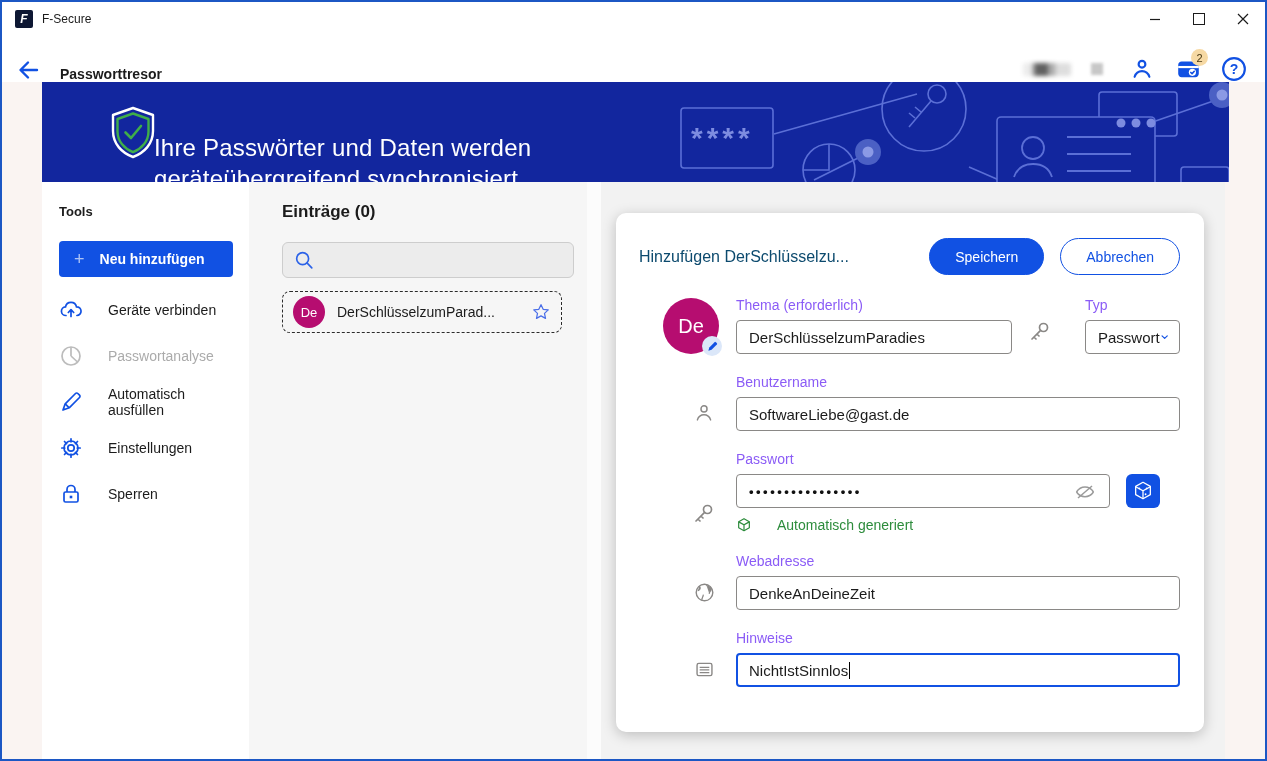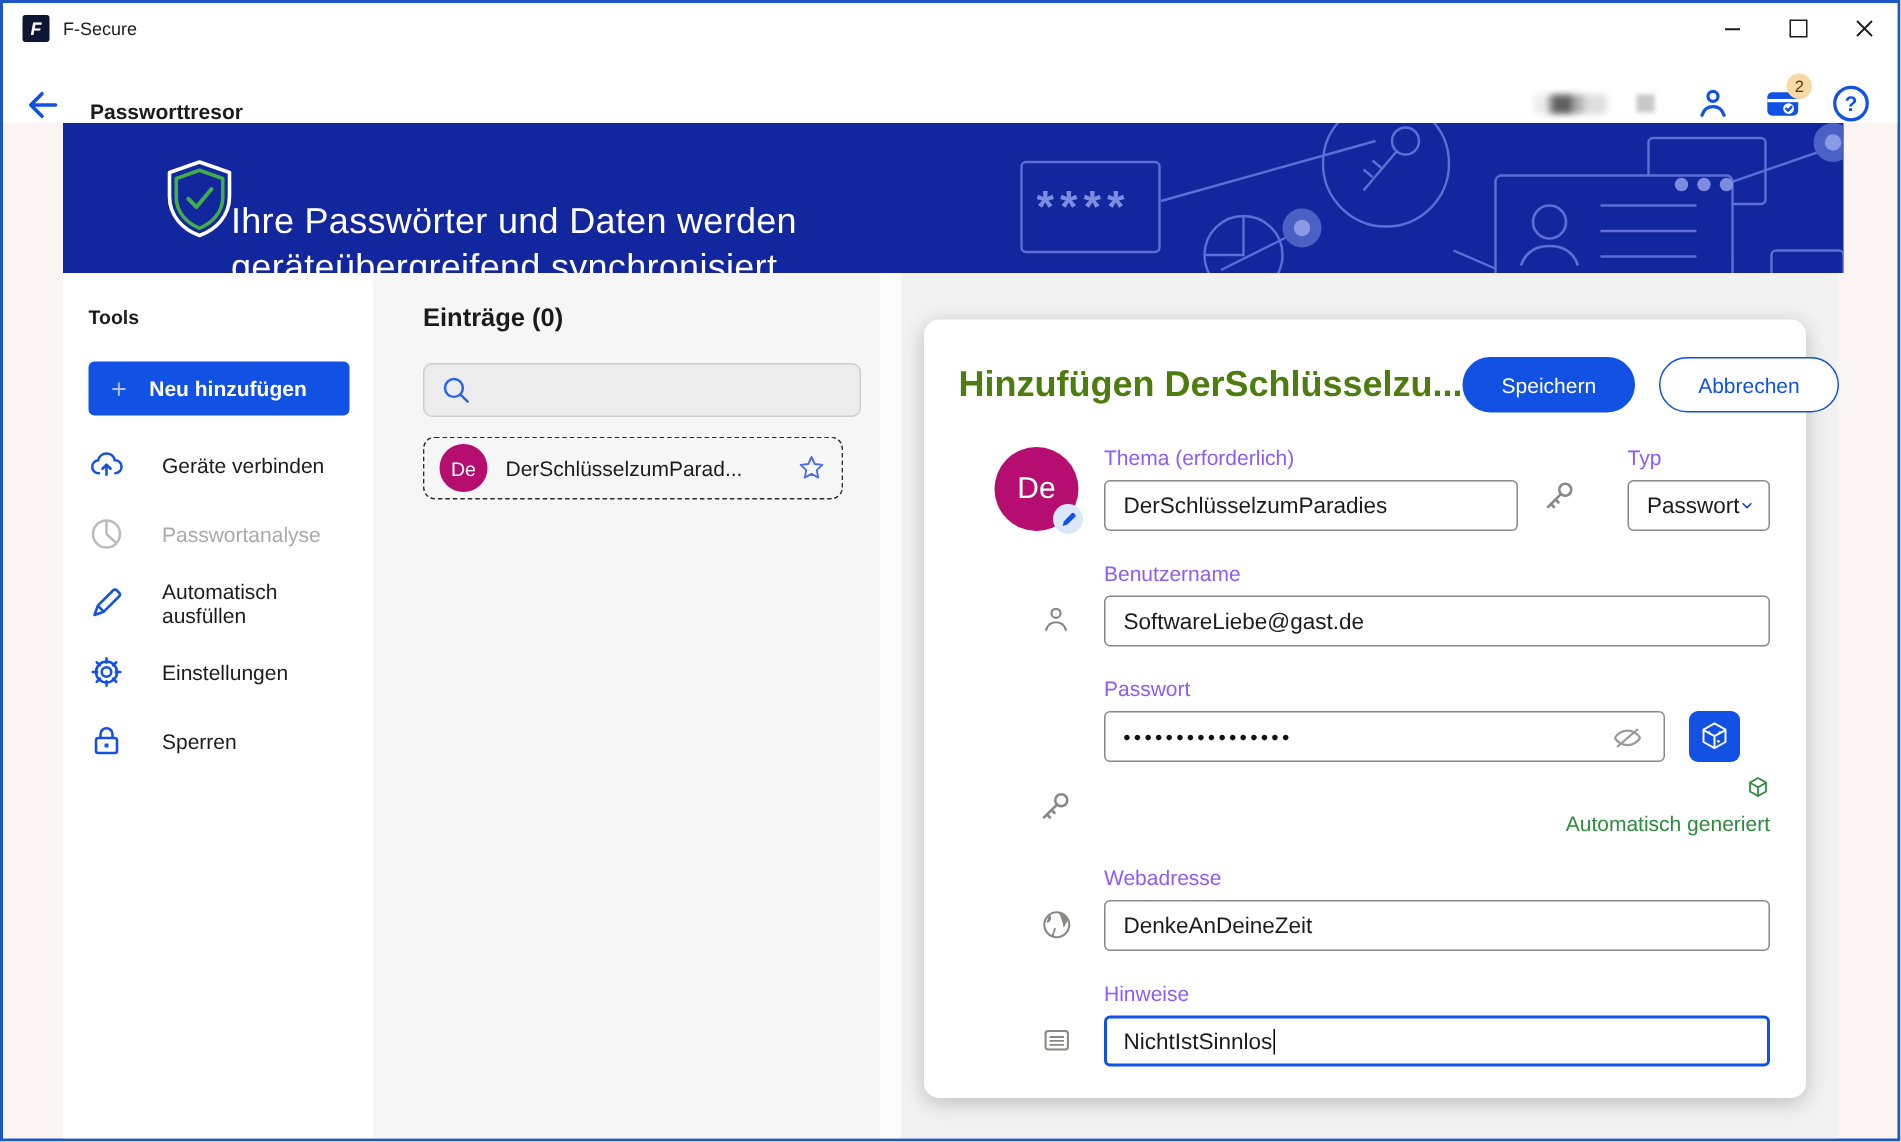--- a/index.html
+++ b/index.html
@@ -51,21 +51,21 @@
   
   .entries-heading{font-size:17px;font-weight:700;color:#1b1b1b;margin:4px 0 20px 0;}
   .search-box{width:270px;height:34px;background:#ececec;border:1px solid #cdcdcd;border-radius:6px;display:flex;align-items:center;padding:0 10px;box-sizing:content-box;}
   .entry-item{width:258px;margin-top:13px;height:40px;border:1px dashed #2b2b2b;border-radius:8px;display:flex;align-items:center;gap:12px;padding:0 10px;cursor:pointer;}
   .entry-avatar{width:32px;height:32px;border-radius:50%;background:#b60d70;color:#fff;font-size:13px;display:flex;align-items:center;justify-content:center;flex:none;}
   .entry-title{flex:1;font-size:14px;color:#1b1b1b;white-space:nowrap;overflow:hidden;}
 
   
   .dialog{position:absolute;left:15px;top:31px;width:588px;height:519px;background:#fff;border-radius:10px;box-shadow:0 3px 14px rgba(0,0,0,.22);box-sizing:border-box;padding:25px 24px 0 23px;}
   .dlg-header{display:flex;align-items:center;}
-  .dlg-title{font-size:24px;font-weight:700;color:#4d7c0f;margin-right:auto;white-space:nowrap;}
+  .dlg-title{font-size:16px;font-weight:400;color:#0c4a6e;margin-right:auto;white-space:nowrap;}
   .btn{height:37px;border-radius:19px;font-family:inherit;font-size:14px;padding:0 25px;cursor:pointer;}
   .btn-primary{background:#1151e3;border:1px solid #1151e3;color:#fff;margin-right:16px;}
   .btn-secondary{background:#fff;border:1.5px solid #1151e3;color:#1151e3;}
 
   .dlg-avatar{position:absolute;left:47px;top:85px;width:56px;height:56px;border-radius:50%;background:#b60d70;color:#fff;font-size:20px;display:flex;align-items:center;justify-content:center;cursor:pointer;}
   .avatar-edit{position:absolute;right:-3px;bottom:-2px;width:20px;height:20px;border-radius:50%;background:#dbe7f9;display:flex;align-items:center;justify-content:center;}
 
   .frow{display:flex;margin-top:20px;}
   .frow.first{margin-top:22px;}
   .ficon{width:97px;flex:none;display:flex;justify-content:flex-end;padding-right:21px;box-sizing:border-box;align-items:flex-end;padding-bottom:7px;}
@@ -75,21 +75,21 @@
   .thema-flex{display:flex;}
   .w-thema{width:276px;}
   .key-mid{align-self:flex-end;padding-bottom:6px;margin-left:15px;}
   .typ-group{margin-left:auto;width:95px;}
   .typ-select{justify-content:space-between;padding:0 10px 0 12px;cursor:pointer;}
   .pw-flex{display:flex;align-items:flex-end;}
   .w-pass{width:374px;}
   .pw-dots{font-size:13px;font-weight:700;letter-spacing:2.5px;color:#111;}
   .eye-btn{margin-left:auto;cursor:pointer;display:flex;}
   .gen-btn{width:34px;height:34px;margin-left:16px;border:none;border-radius:6px;background:#1151e3;display:flex;align-items:center;justify-content:center;cursor:pointer;flex:none;}
-  .gen-hint{margin-top:9px;display:flex;align-items:flex-end;gap:8px;font-size:14px;color:#2d8c3c;flex-direction:column;}
+  .gen-hint{margin-top:9px;display:flex;align-items:center;gap:25px;font-size:14px;color:#2d8c3c;}
   .focused{border:2px solid #1151e3;padding:0 11px;}
   .caret{display:inline-block;width:1px;height:17px;background:#000;margin-left:1px;}
 </style>
 </head>
 <body>
 
 <div class="window">
 
   <div class="titlebar">
     <div class="app-logo">F</div>

